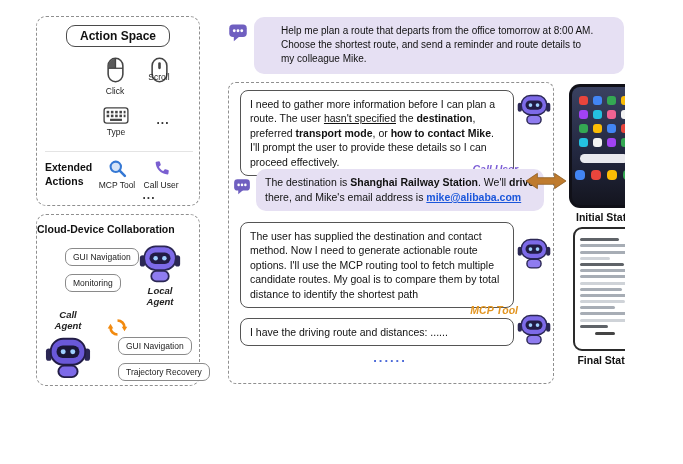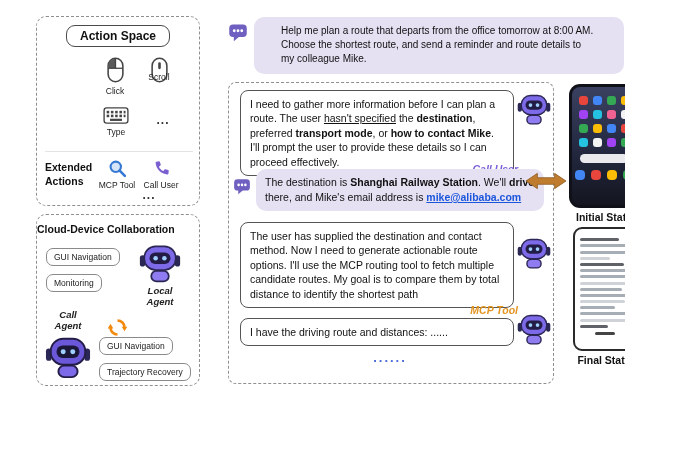--- a/index.html
+++ b/index.html
@@ -12,21 +12,21 @@
 
   .pill-title { position:absolute; top:8px; left:50%; transform:translateX(-50%);
     border:1.5px solid #4a4a4a; border-radius:9px; padding:3px 13px; font-size:12px;
     font-weight:bold; white-space:nowrap; background:#fff; }
   .grouplabel { position:absolute; font-weight:bold; font-size:10.5px; line-height:1.3; }
   .iconlabel { position:absolute; font-size:8.5px; text-align:center; color:#222; }
   .ellip { position:absolute; font-weight:bold; font-size:12px; text-align:center; color:#333; letter-spacing:1px; }
   .divline { position:absolute; border-top:1px solid #e4e4e4; }
 
   .mini-btn { position:absolute; border:1.3px solid #8a8a8a; border-radius:7px; background:#fff;
-    font-size:8.5px; padding:3px 7px; white-space:nowrap; color:#222; }
+    font-size:8.5px; padding:3px 7px; white-space:nowrap; color:#222;margin-left:19px; }
   .agent-tag { position:absolute; font-weight:bold; font-style:italic; font-size:9.5px; text-align:center; }
 
   .user-bubble { position:absolute; background:#e6e0f3; border-radius:10px; padding:7px 27px;
     font-size:10px; line-height:1.42; color:#111; }
   .agent-bubble { position:absolute; background:#fff; border:1.2px solid #555; border-radius:8px;
     padding:6px 9px; font-size:10.5px; line-height:1.38; color:#111; }
   .b { font-weight:bold; }
   .u { text-decoration:underline;text-align:center; }
   .link { color:#1a56db; text-decoration:underline; font-weight:bold; }
   .tag-call { position:absolute; font-weight:bold; font-style:italic; font-size:10.5px; color:#7d5fd6; text-align:right; }

